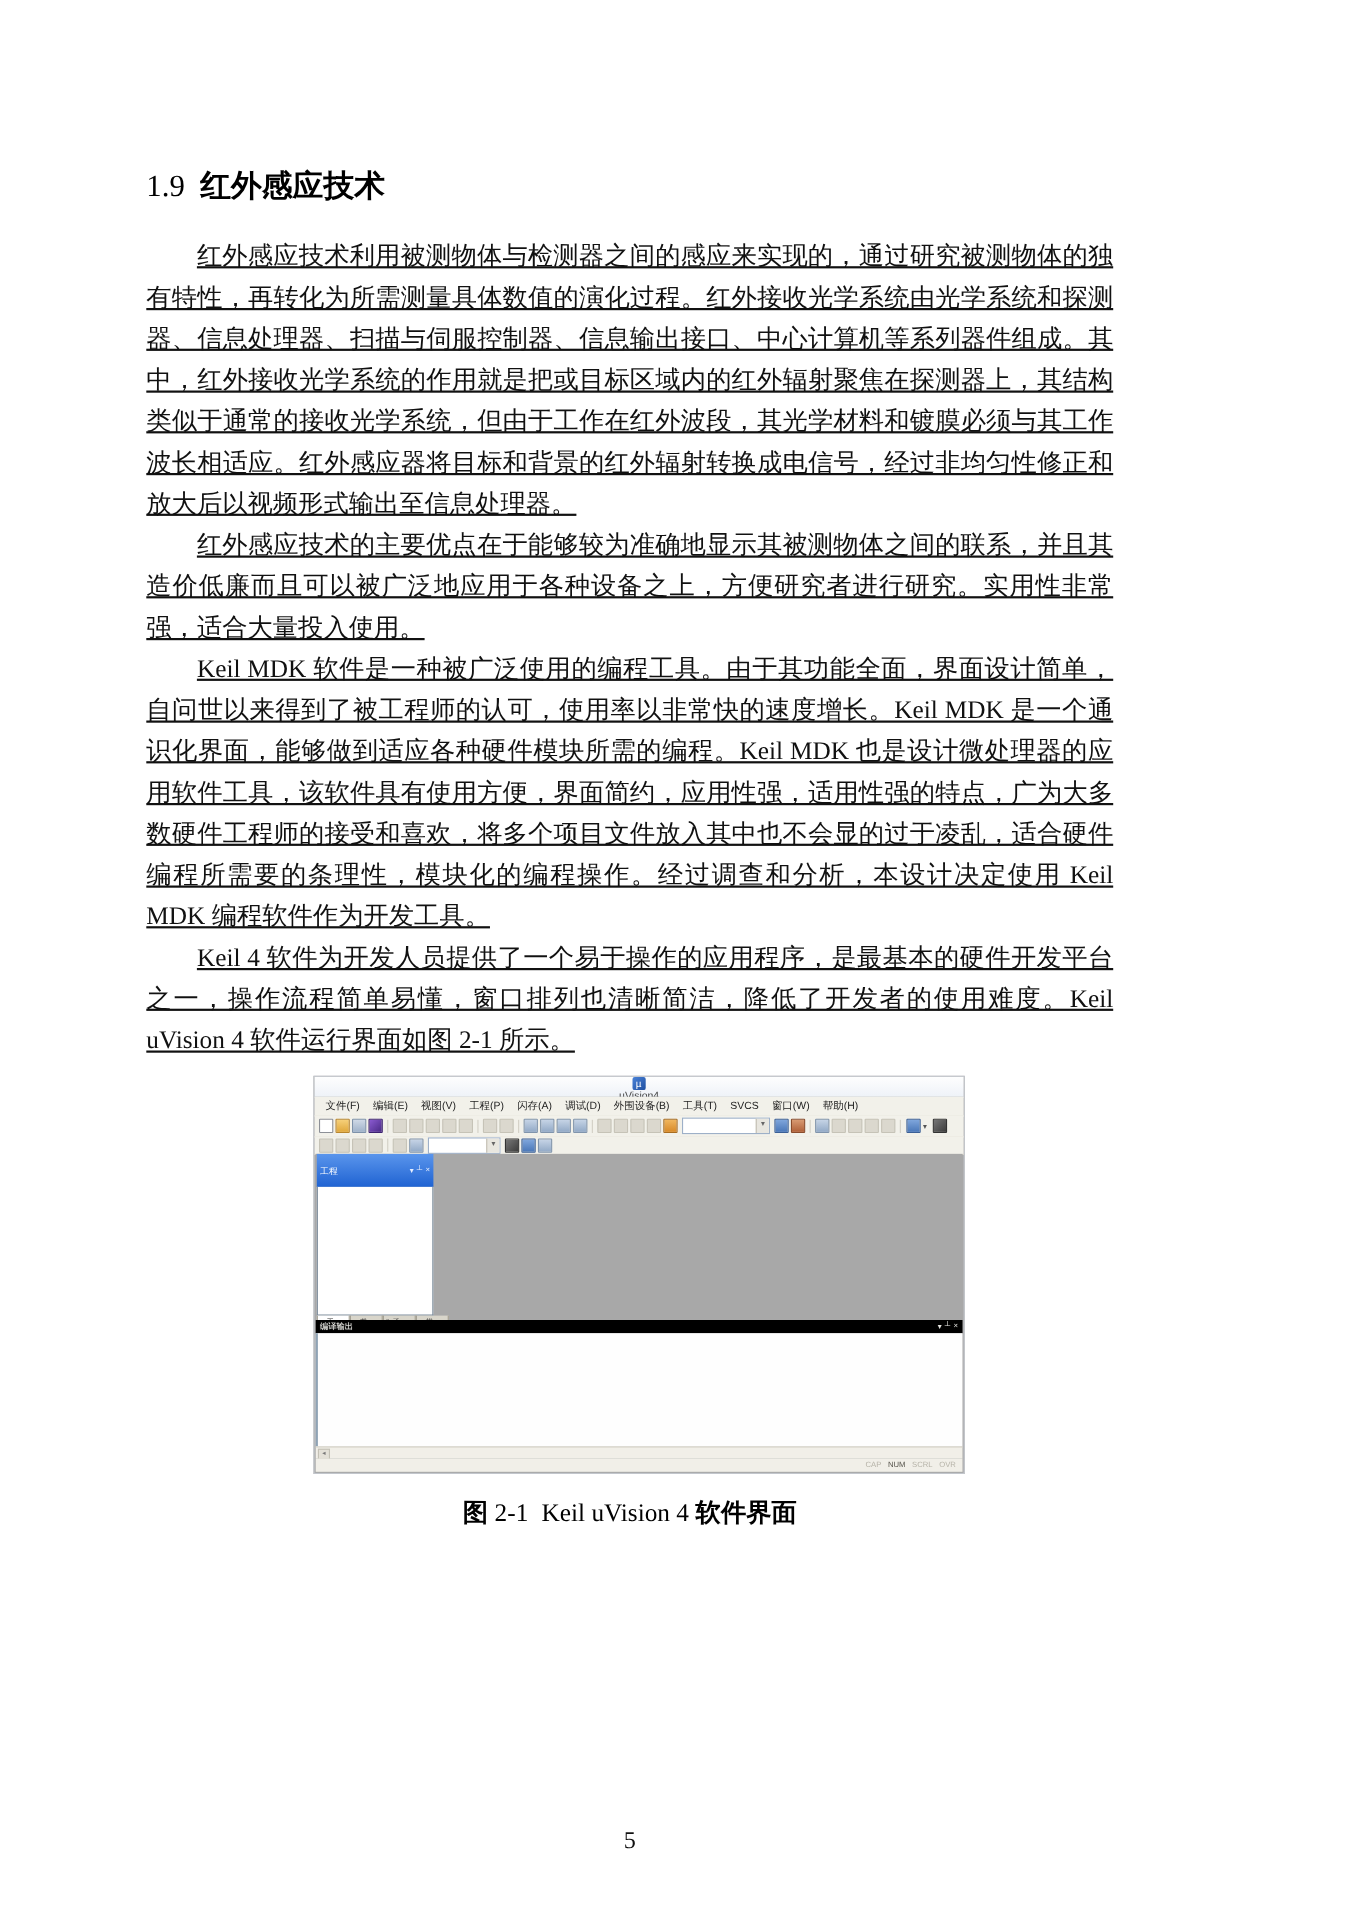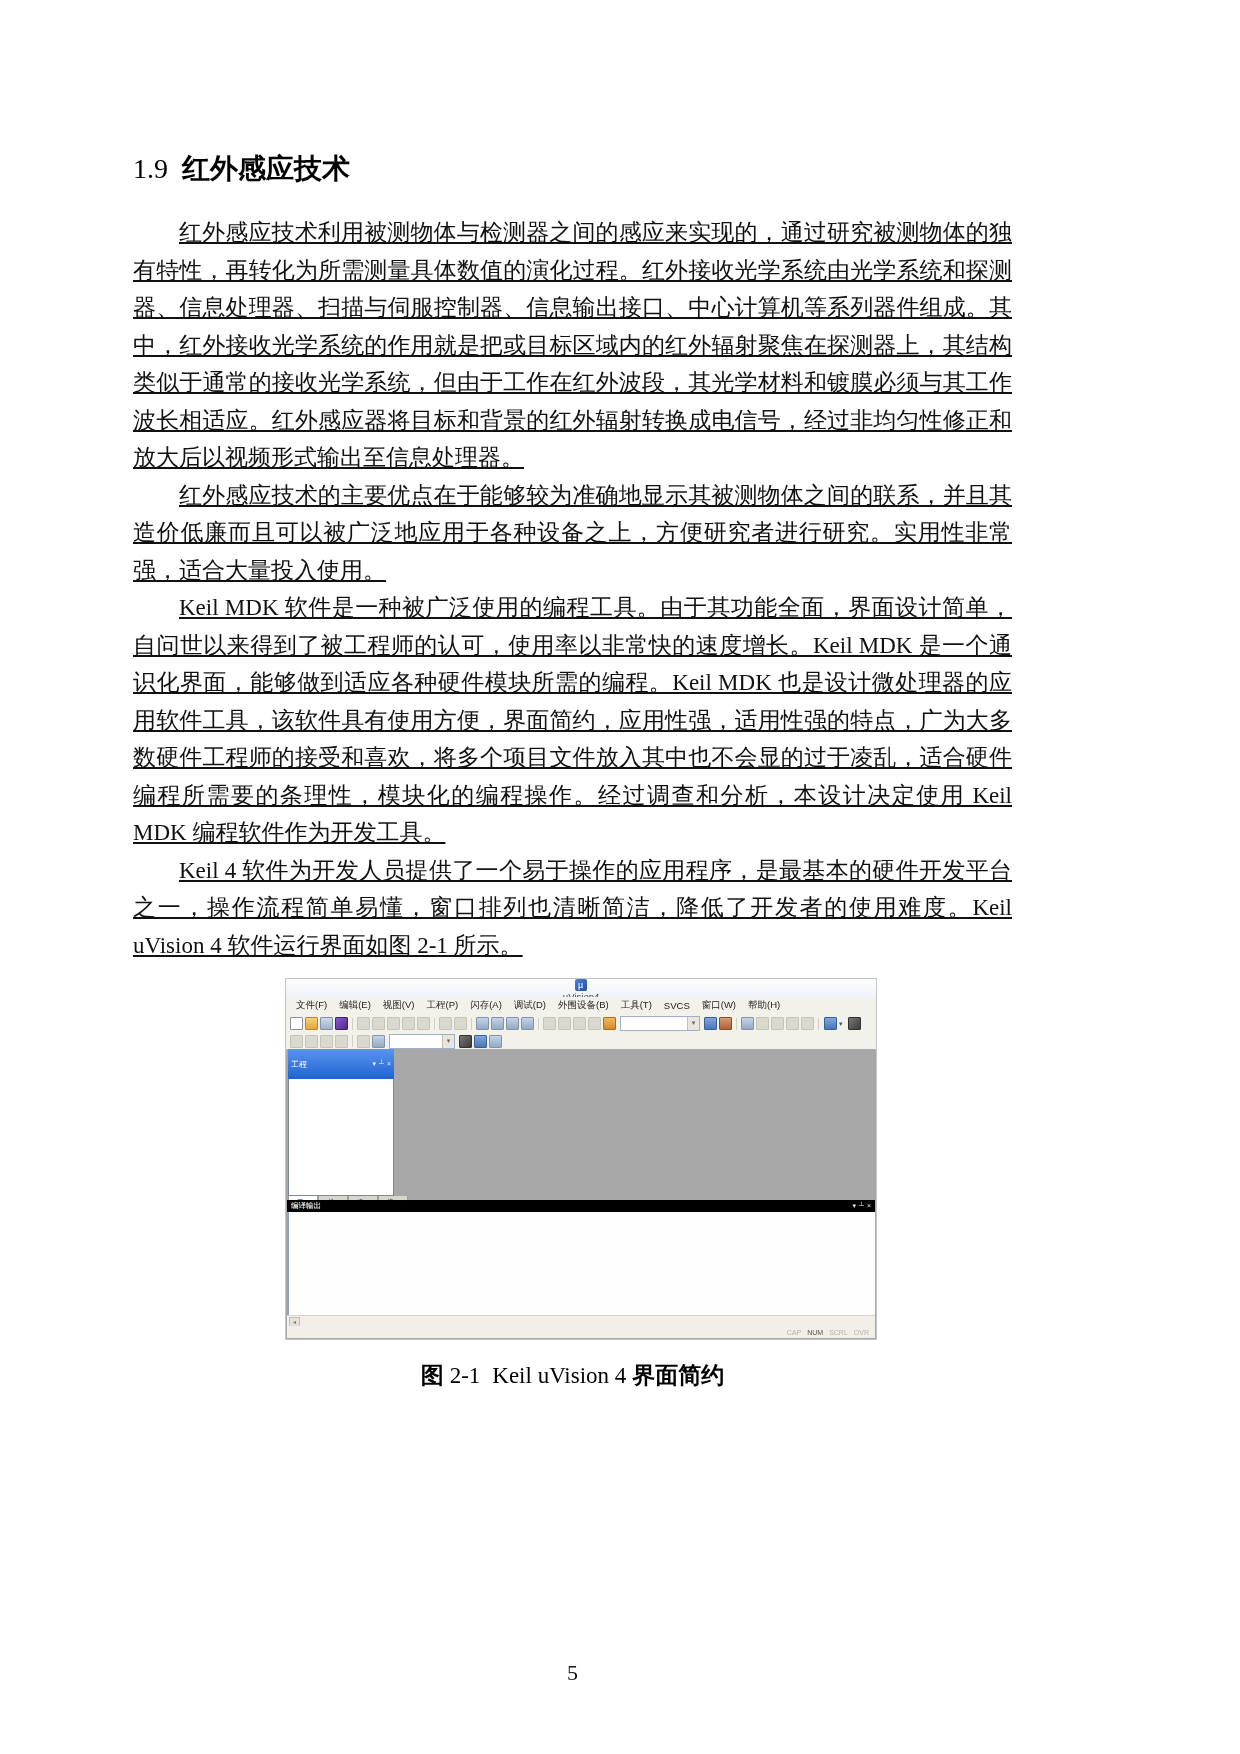--- a/index.html
+++ b/index.html
@@ -243,19 +243,19 @@
           <span class="seg">CAP</span>
           <span class="seg on">NUM</span>
           <span class="seg">SCRL</span>
           <span class="seg">OVR</span>
         </div>
 
       </div>
     </div>
 
     <div class="caption">
-      <span class="hei">图</span><span class="ser">2-1</span><span class="ser">Keil uVision 4</span><span class="hei">界面简约</span>
+      <span class="hei">图</span><span class="ser">2-1</span><span class="ser">Keil uVision 4</span><span class="hei">软件界面</span>
     </div>
 
   </div>
 
   <div class="pagenum">5</div>
 </div>
 
 </body></html>

